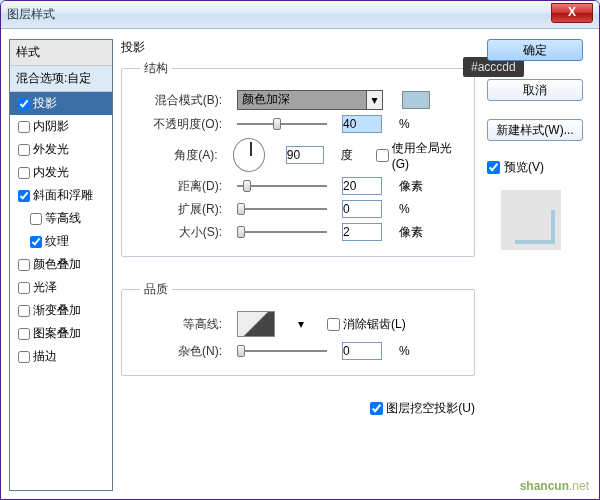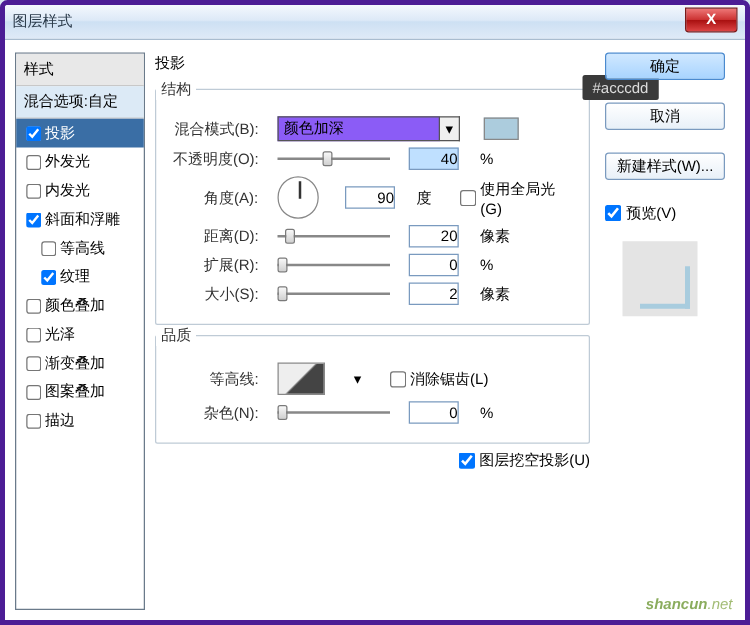--- a/index.html
+++ b/index.html
@@ -1,74 +1,78 @@
 <!DOCTYPE html>
 <html><head>
 <meta charset="utf-8">
 <style>
 *{box-sizing:border-box;margin:0;padding:0;font-family:"Microsoft YaHei",SimSun,sans-serif;font-size:12px}
 body{background:#d8e8f0;width:600px;height:500px;overflow:hidden}
-.win{position:relative;width:600px;height:500px;background:#fff;border:4px solid #4c1d95;border-radius:6px 6px 0 0;overflow:hidden}
+.win{position:relative;width:600px;height:500px;background:#fff;border:1px solid #4c1d95;border-radius:6px 6px 0 0;overflow:hidden}
 .titlebar{height:28px;background:linear-gradient(#f4f8fd,#dde9f7 45%,#cde0f3 50%,#dfeaf7);border-bottom:1px solid #a9bccf;display:flex;align-items:center;padding:0 6px;position:relative}
 .titlebar .t{color:#2a3a4a}
 .closebtn{position:absolute;right:6px;top:2px;width:42px;height:20px;background:linear-gradient(#e77,#c33 48%,#a11 52%,#d44);border:1px solid #7a1a1a;border-radius:0 0 3px 3px;color:#fff;text-align:center;line-height:16px;font-weight:bold;cursor:pointer}
 .body{display:flex;padding:10px 8px 8px 8px;height:calc(100% - 28px)}
 .left{width:104px;border:1px solid #6a7a8a;background:#fff}
 .left .hdr{background:#e8e8e8;padding:4px 6px;border-bottom:1px solid #c8c8c8}
 .left .sub{background:#dceaf6;padding:4px 6px;border-bottom:1px solid #c8c8c8}
 .left .row{padding:3px 4px 3px 8px;display:flex;align-items:center;gap:3px;cursor:pointer}
 .left .row.sel{background:#3a6ea5;color:#fff}
 .left .row.indent{padding-left:20px}
 .left .row input{width:12px;height:12px}
 .mid{flex:1;padding:0 8px;position:relative}
 .section-title{margin-bottom:4px}
-fieldset{border:1px solid #bfcbd6;border-radius:2px;padding:8px 10px 10px 0;margin-bottom:0}
+fieldset{border:1px solid #bfcbd6;border-radius:2px;padding:8px 10px 10px 18px;margin-bottom:24px}
 legend{padding:0 4px;color:#333}
 .frow{display:flex;align-items:center;margin:5px 0;gap:15px}
 .lab{width:82px;text-align:right;color:#333}
 .slider{flex:0 0 90px;height:16px;position:relative;display:flex;align-items:center}
 .slider .track{height:2px;background:#888;width:100%;position:relative}
 .slider .thumb{position:absolute;top:-5px;width:8px;height:12px;background:linear-gradient(#f8f8f8,#d0d0d0);border:1px solid #7a7a7a;border-radius:2px}
-.num{width:40px;height:18px;border:1px solid #7a9abf;text-align:right;line-height:16px;background:#fff}
+.num{width:40px;height:18px;border:1px solid #7a9abf;text-align:left;line-height:16px;background:#fff}
 .num.sel{background:#bfe0ff}
 .unit{margin-left:2px}
-select,.sel-box{height:20px;border:1px solid #555;background:#8b5cf6;padding:0 4px;width:130px}
+select,.sel-box{height:20px;border:1px solid #555;background:#a3a3a3;padding:0 4px;width:130px}
 .dd{display:flex;align-items:center}
 .dd .arrow{width:16px;height:20px;border:1px solid #555;border-left:none;background:#f0f0f0;text-align:center;line-height:18px;cursor:pointer}
 .swatch{width:28px;height:18px;border:1px solid #888;background:#acccdd;margin-left:4px;cursor:pointer}
 .tooltip{position:absolute;background:#3a3a3a;color:#ddd;padding:3px 8px;border-radius:2px;left:350px;top:18px}
 .angle{width:34px;height:34px;border:1px solid #888;border-radius:50%;position:relative;background:#fff}
 .angle .hand{position:absolute;width:2px;height:14px;background:#333;left:16px;top:3px;transform-origin:bottom center;transform:rotate(0deg)}
 .contour{width:38px;height:26px;border:1px solid #888;background:linear-gradient(135deg,#eee 0%,#eee 48%,#888 50%,#444 52%,#444 100%);cursor:pointer}
 .right{width:108px;padding:0 4px;position:relative}
 .btn{width:96px;height:22px;border:1px solid #7a9abf;background:linear-gradient(#fff,#e8f0f8);border-radius:3px;margin-bottom:18px;cursor:pointer;text-align:center;line-height:20px}
 .btn.primary{background:linear-gradient(#d0e8ff,#a8d4ff);border:1px solid #4a8acf}
 .preview-chk{display:flex;align-items:center;gap:4px;margin-top:4px}
 .preview-box{width:60px;height:60px;background:#e4e4e4;margin-top:14px;margin-left:14px;position:relative}
 .preview-box::after{content:"";position:absolute;right:6px;bottom:6px;width:36px;height:30px;border-right:4px solid #a8ccde;border-bottom:4px solid #a8ccde}
-.watermark{position:absolute;right:10px;bottom:6px;font-size:14px;color:#7ba03a;font-style:italic;opacity:.7}
+.watermark{position:absolute;right:10px;bottom:6px;font-size:14px;color:#7ba03a;opacity:.7}
 .watermark b{color:#5a8a1a}
 .chk{display:flex;align-items:center;gap:3px}
 </style>
 </head>
 <body>
 
 <div class="win">
   <div class="titlebar">
     <span class="t">图层样式</span>
     <div class="closebtn">X</div>
   </div>
   <div class="body">
 
     <div class="left">
       <div class="hdr">样式</div>
       <div class="sub">混合选项:自定</div>
       <div class="row sel">
           <input type="checkbox" checked="" style="">
           <span>投影</span>
+        </div>
+      <div class="row">
+          <input type="checkbox" style="">
+          <span>内阴影</span>
         </div>
       <div class="row">
           <input type="checkbox" style="">
           <span>外发光</span>
         </div>
       <div class="row">
           <input type="checkbox" style="">
           <span>内发光</span>
         </div>
       <div class="row">

